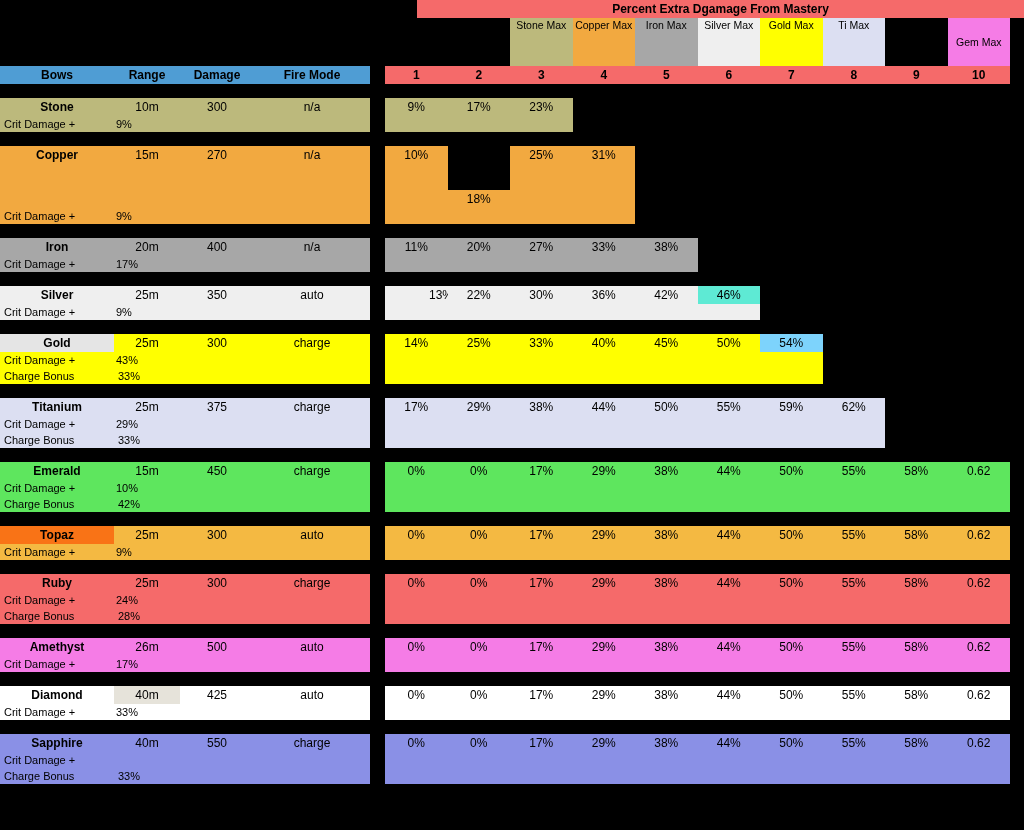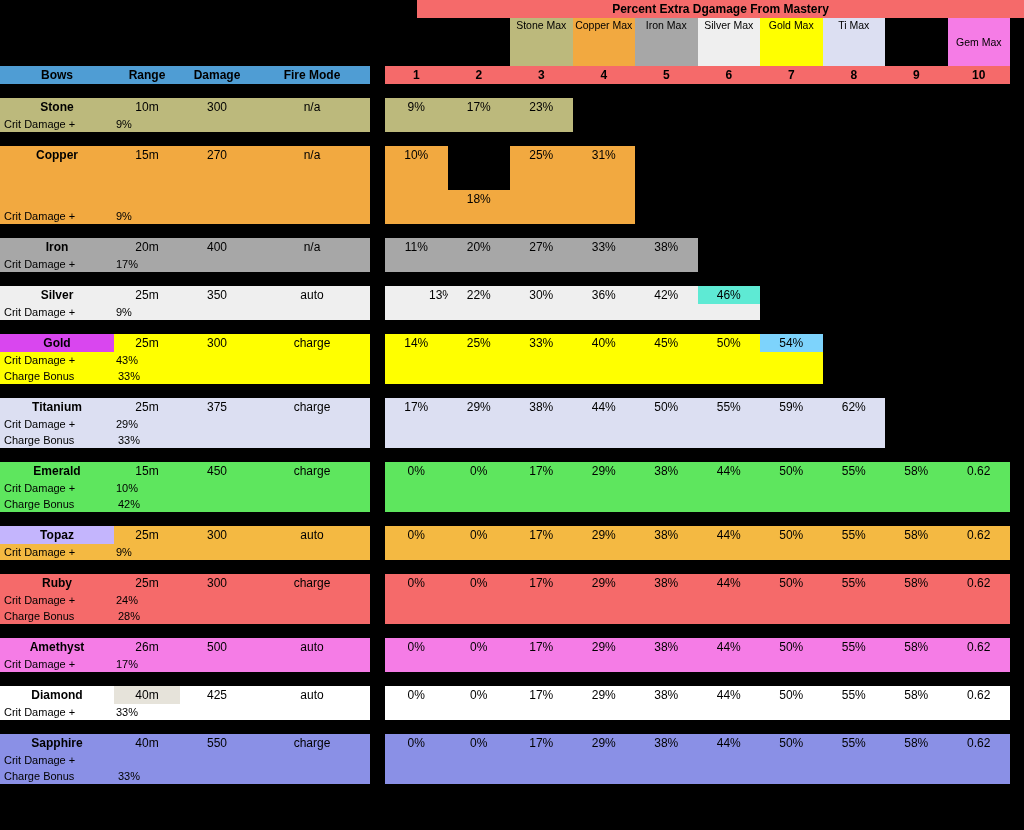--- a/index.html
+++ b/index.html
@@ -187,21 +187,21 @@
       <div class="cell left sub-line" style="background: rgb(239, 239, 239); padding-left: 2px;">9%</div>
       <div class="cell " style="background: rgb(239, 239, 239);"></div>
       <div class="cell " style="background: rgb(239, 239, 239);"></div>
       <div class="cell " style="background: rgb(239, 239, 239);"></div>
       <div class="cell " style="background: rgb(239, 239, 239);"></div>
       <div class="cell " style="background: rgb(239, 239, 239);"></div>
       <div class="cell " style="background: rgb(239, 239, 239);"></div>
       <div class="cell " style="background: rgb(239, 239, 239);"></div>
       <div class="cell " style="background: rgb(239, 239, 239);"></div>
       <div class="cell black-bg" style="grid-column: 1 / -1; height: 14px;"></div>
-      <div class="cell center bold" style="background: #d946ef;">Gold</div>
+      <div class="cell center bold" style="background: #e5e5e5;">Gold</div>
       <div class="cell center" style="background: rgb(255, 255, 0);">25m</div>
       <div class="cell center" style="background: rgb(255, 255, 0);">300</div>
       <div class="cell center" style="background: rgb(255, 255, 0);">charge</div>
       <div class="cell black-bg" style="grid-row: span 3;"></div>
       <div class="cell center" style="background: rgb(255, 255, 0);">14%</div>
       <div class="cell center" style="background: rgb(255, 255, 0);">25%</div>
       <div class="cell center" style="background: rgb(255, 255, 0);">33%</div>
       <div class="cell center" style="background: rgb(255, 255, 0);">40%</div>
       <div class="cell center" style="background: rgb(255, 255, 0);">45%</div>
       <div class="cell center" style="background: rgb(255, 255, 0);">50%</div>
@@ -312,21 +312,21 @@
       <div class="cell " style="background: rgb(94, 230, 94);"></div>
       <div class="cell " style="background: rgb(94, 230, 94);"></div>
       <div class="cell " style="background: rgb(94, 230, 94);"></div>
       <div class="cell " style="background: rgb(94, 230, 94);"></div>
       <div class="cell " style="background: rgb(94, 230, 94);"></div>
       <div class="cell " style="background: rgb(94, 230, 94);"></div>
       <div class="cell " style="background: rgb(94, 230, 94);"></div>
       <div class="cell " style="background: rgb(94, 230, 94);"></div>
       <div class="cell " style="background: rgb(94, 230, 94);"></div>
       <div class="cell black-bg" style="grid-column: 1 / -1; height: 14px;"></div>
-      <div class="cell center bold" style="background: #c4b5fd;">Topaz</div>
+      <div class="cell center bold" style="background: #f97316;">Topaz</div>
       <div class="cell center" style="background: rgb(244, 185, 66);">25m</div>
       <div class="cell center" style="background: rgb(244, 185, 66);">300</div>
       <div class="cell center" style="background: rgb(244, 185, 66);">auto</div>
       <div class="cell black-bg" style="grid-row: span 2;"></div>
       <div class="cell center" style="background: rgb(244, 185, 66);">0%</div>
       <div class="cell center" style="background: rgb(244, 185, 66);">0%</div>
       <div class="cell center" style="background: rgb(244, 185, 66);">17%</div>
       <div class="cell center" style="background: rgb(244, 185, 66);">29%</div>
       <div class="cell center" style="background: rgb(244, 185, 66);">38%</div>
       <div class="cell center" style="background: rgb(244, 185, 66);">44%</div>

